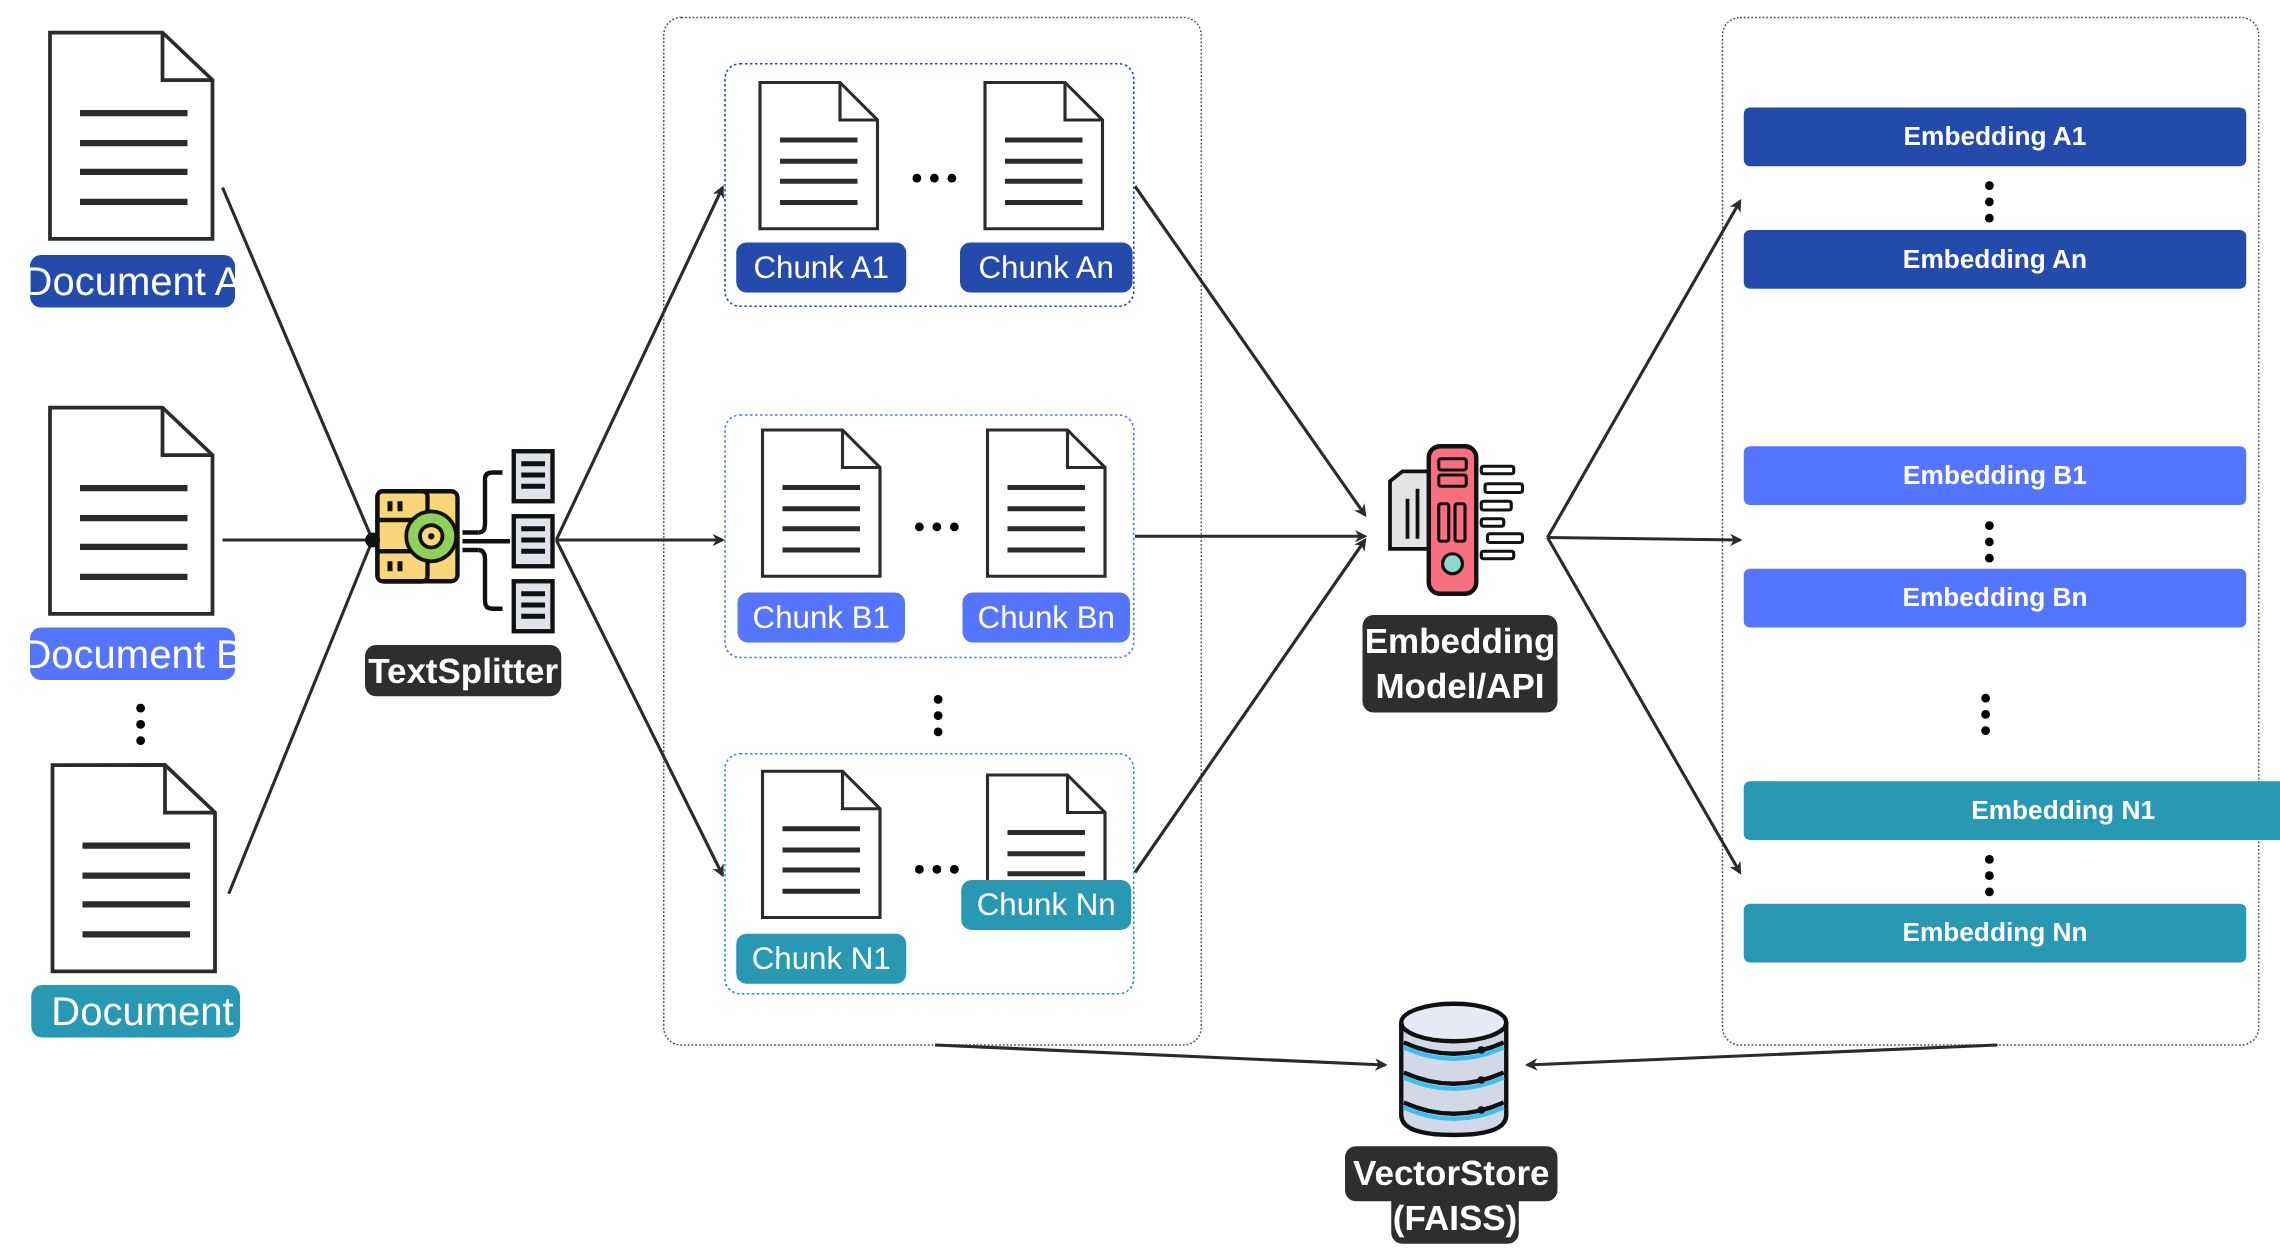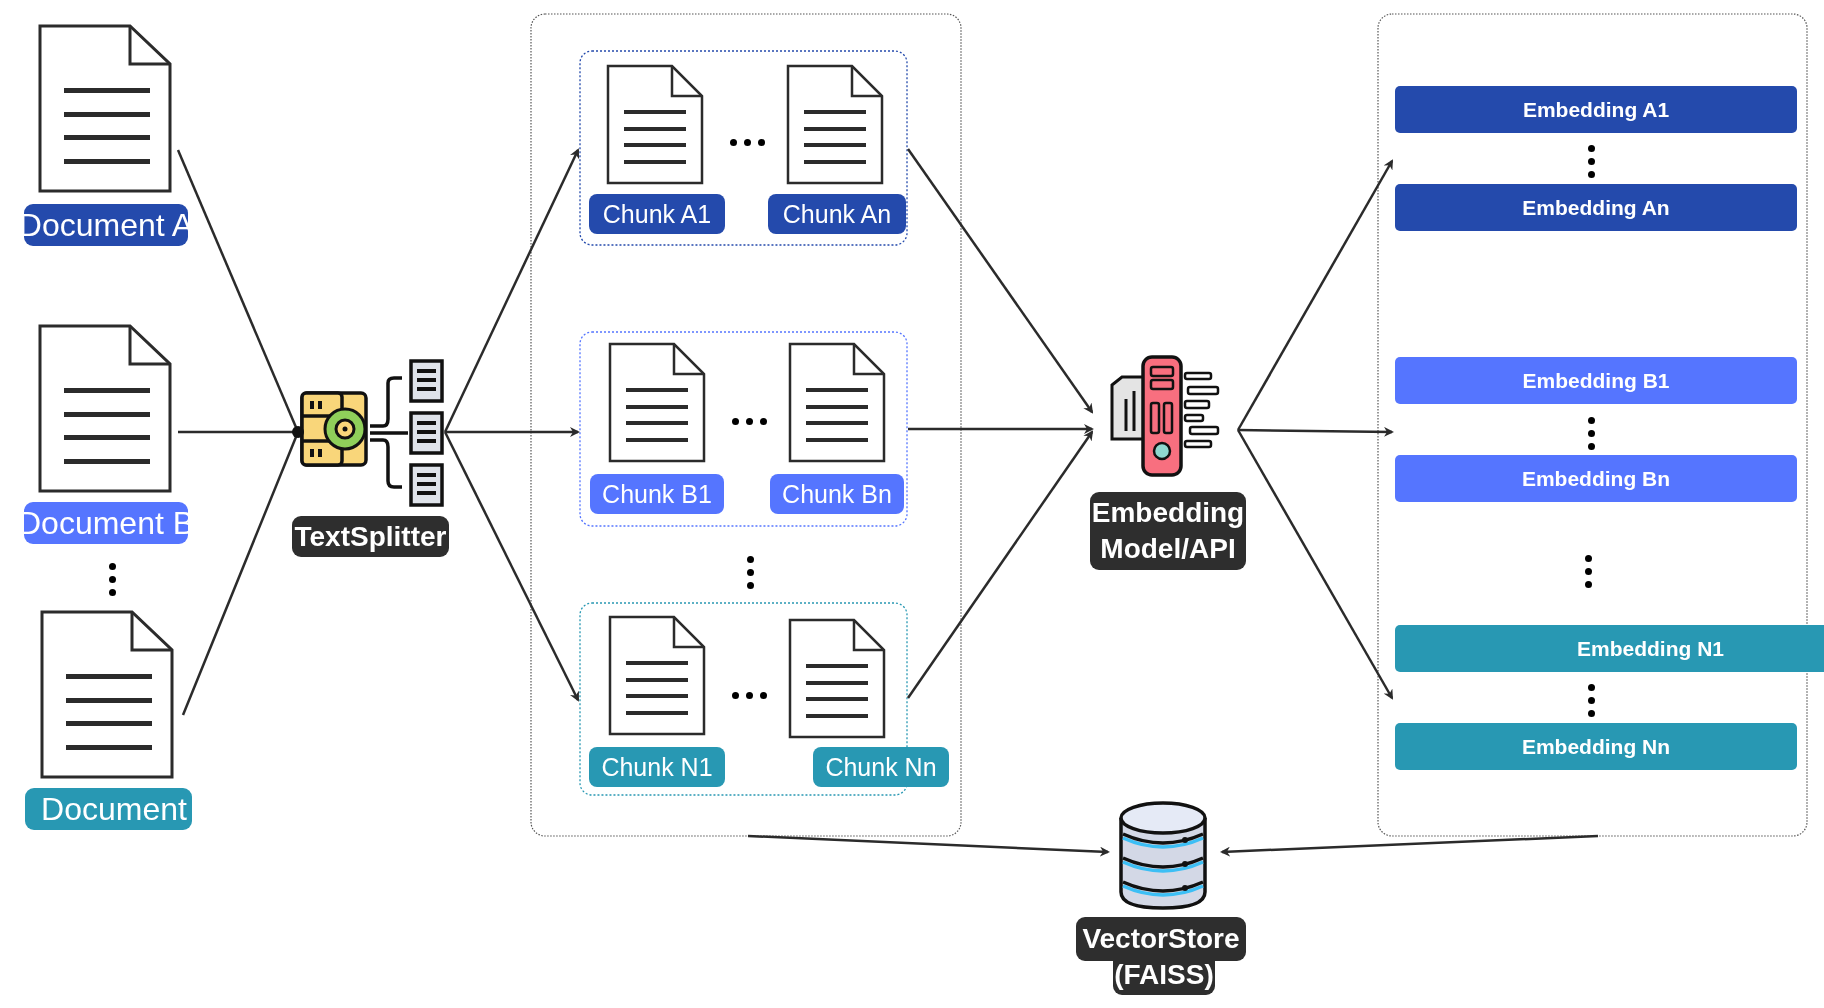--- a/index.html
+++ b/index.html
@@ -184,21 +184,21 @@
     <span></span>
     <span></span>
   </div>
 
 <div class="lbl chunk-lbl" style="left:589px;top:747px;width:136px;background:#2898B3;">Chunk N1</div>
 <div class="dots-h" style="left:732px;top:692px;">
     <span></span>
     <span></span>
     <span></span>
   </div>
-<div class="lbl chunk-lbl" style="left:769px;top:747px;width:136px;background:#2898B3;margin-left:44px;">Chunk Nn</div>
+<div class="lbl chunk-lbl" style="left:769px;top:704px;width:136px;background:#2898B3;">Chunk Nn</div>
 
 <div class="lbl dark-lbl two" style="left:1090px;top:492px;width:156px;height:78px;">
   <span>Embedding</span>
   <span>Model/API</span>
 </div>
 
 <div class="lbl emb-bar" style="left:1395px;top:86px;width:402px;background:#244AAC;">Embedding A1</div>
 <div class="dots-v" style="left:1588px;top:145px;">
     <span></span>
     <span></span>

